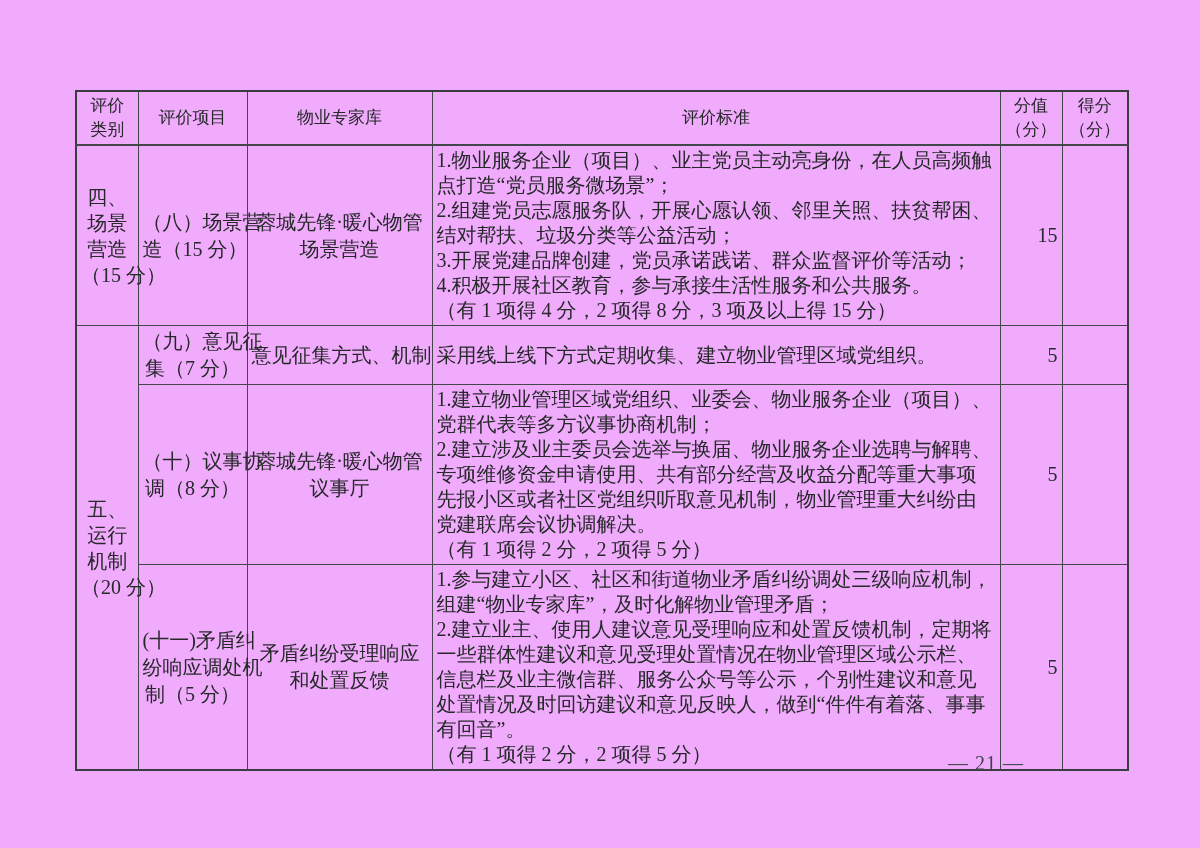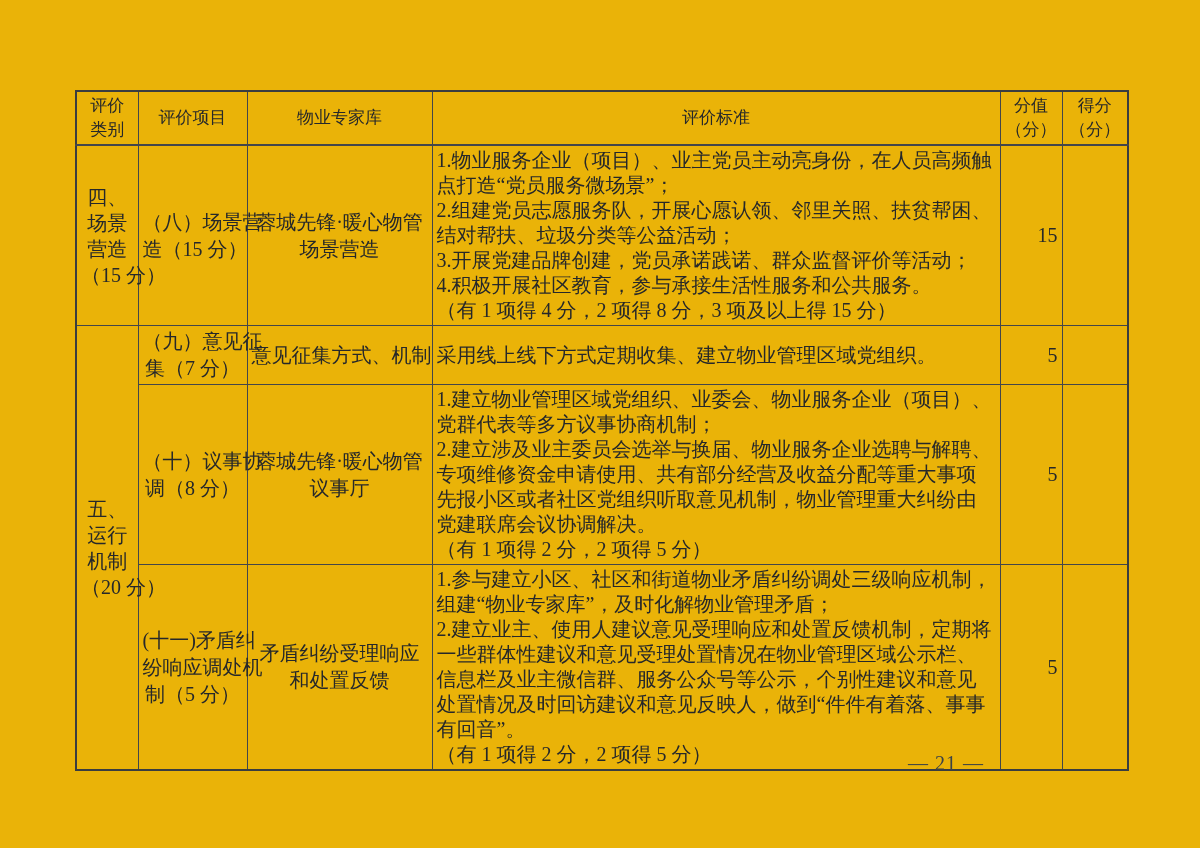--- a/index.html
+++ b/index.html
@@ -5,21 +5,21 @@
   html,body{margin:0;padding:0;}
   body{
     width:1200px;height:848px;
     background:#f6f6f4;
     font-family:"Liberation Serif","DejaVu Serif",serif;
     color:#26282a;
   }
   .page{
     position:relative;
     width:1200px;height:848px;
-    background:#eab308;
+    background:#f0abfc;
     overflow:hidden;
   }
   table.eval{
     position:absolute;
     left:75px;top:90px;
     width:1052px;
     border-collapse:collapse;
     table-layout:fixed;
     background:transparent;
   }
@@ -58,21 +58,21 @@
     padding:3px 6px 3px 5px;
     vertical-align:middle;
   }
   td.c-score{
     text-align:right;
     white-space:pre;
     font-size:16px;
   }
   .page-number{
     position:absolute;
-    left:908px;top:752px;
+    left:948px;top:752px;
     font-size:20px;
     letter-spacing:1px;
     color:#3c4246;
     white-space:pre;
   }
 </style>
 </head>
 <body>
 
 <div class="page">

